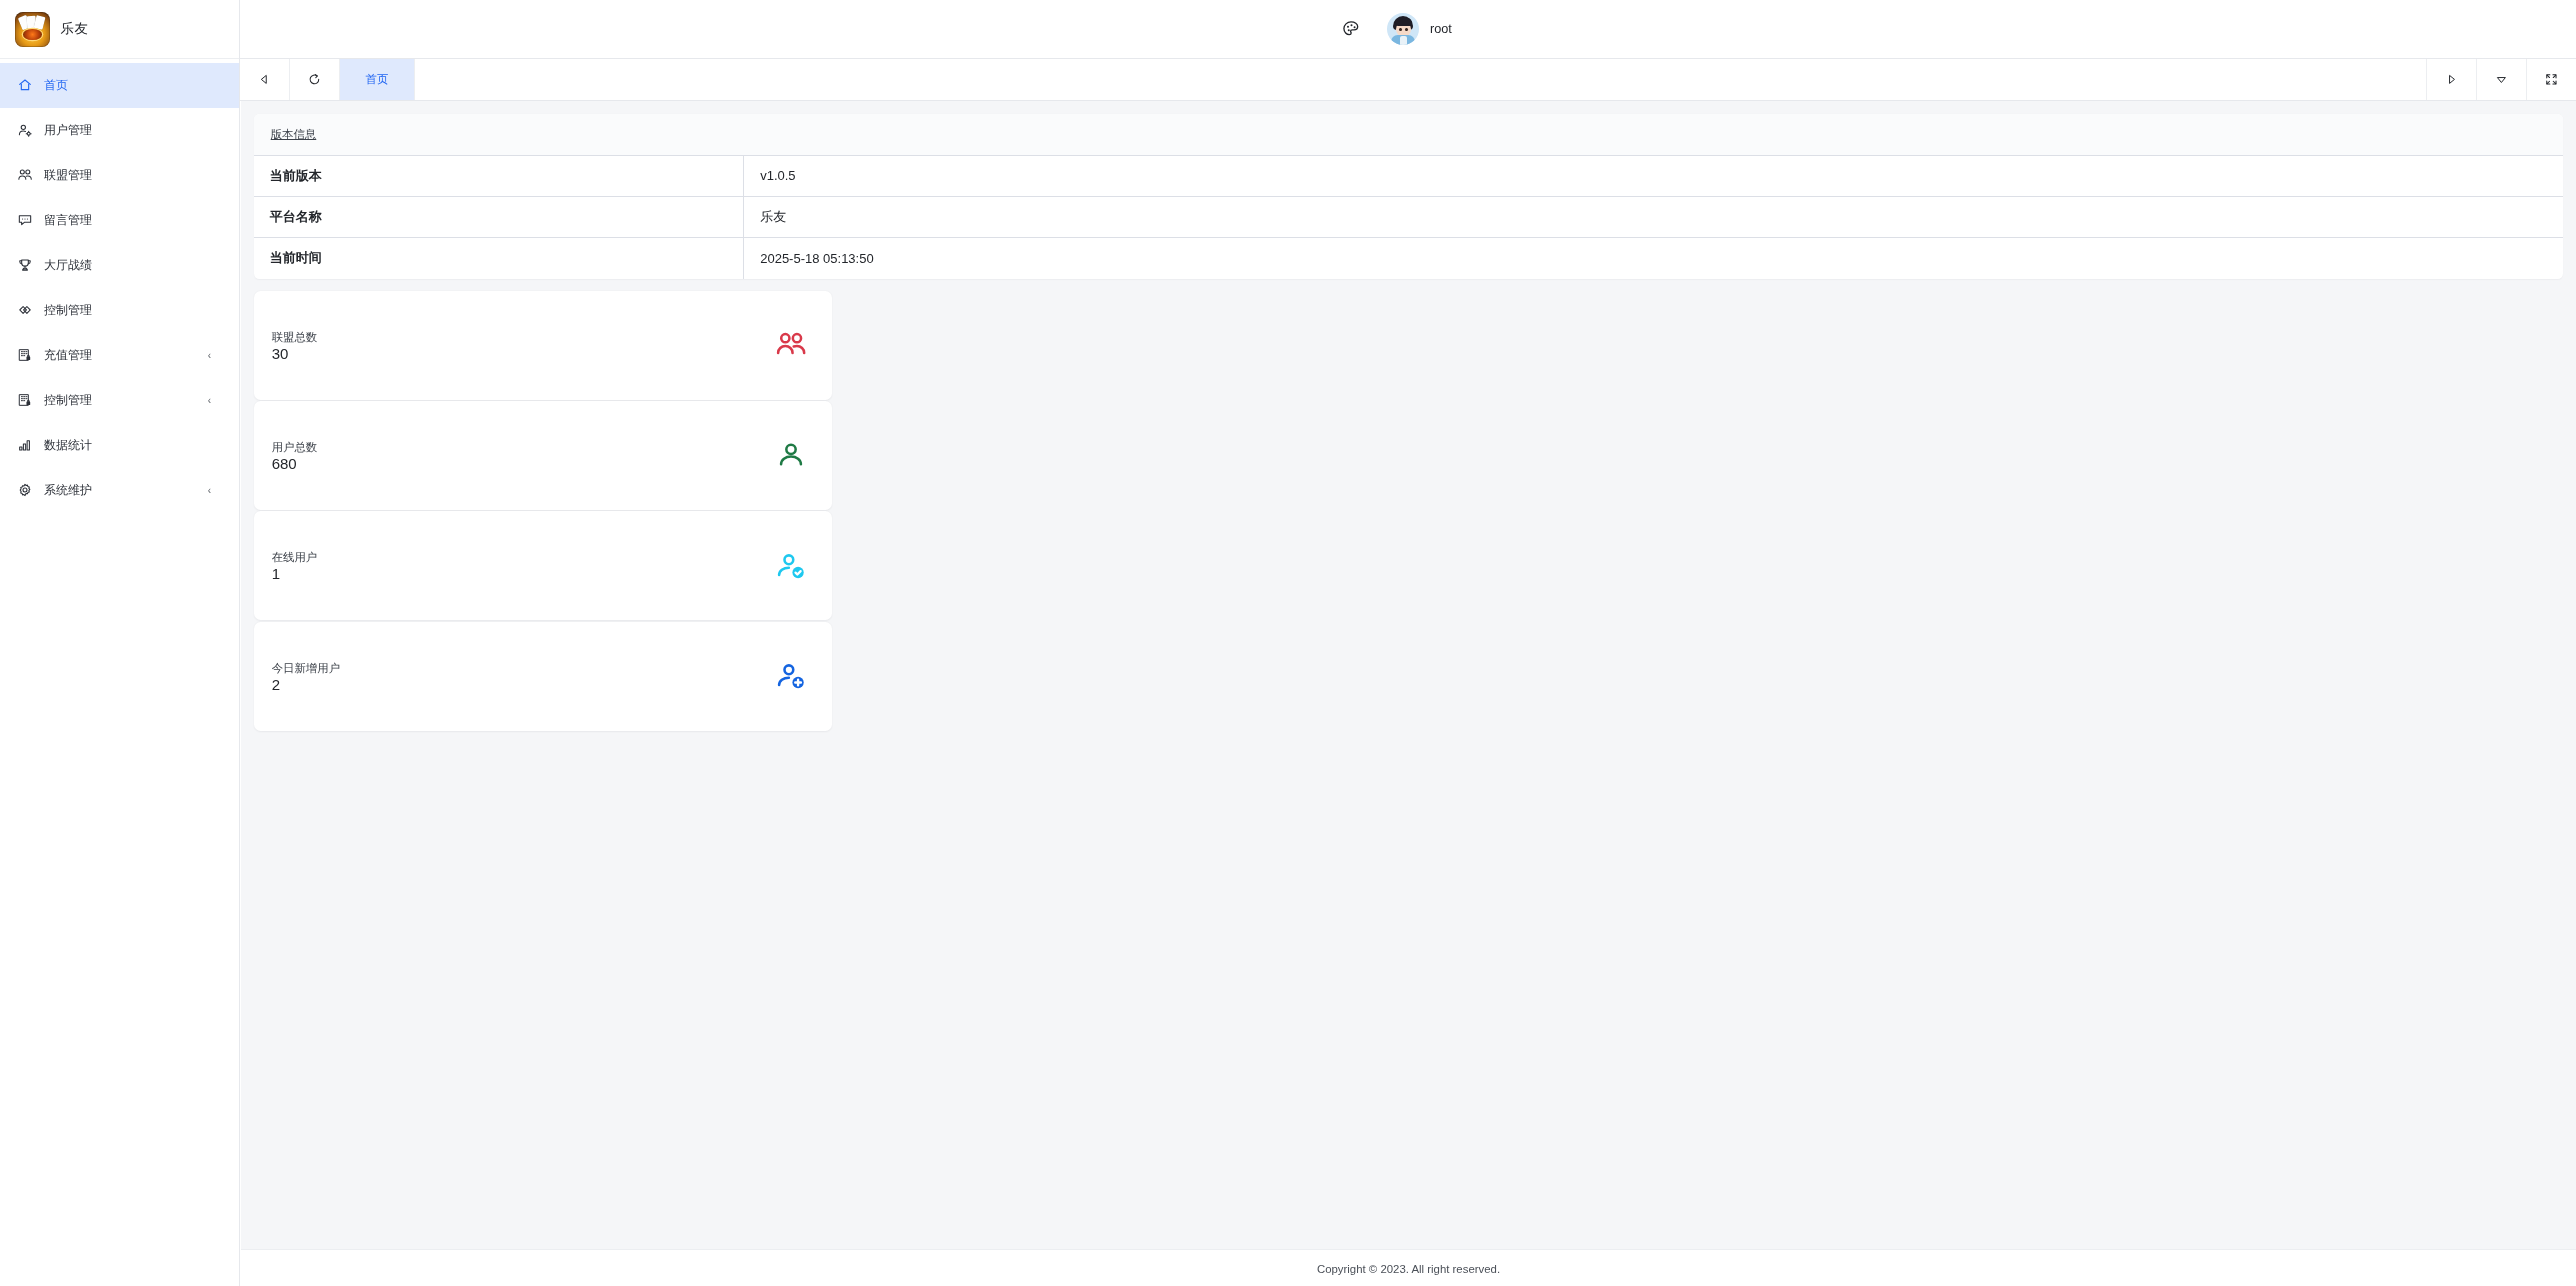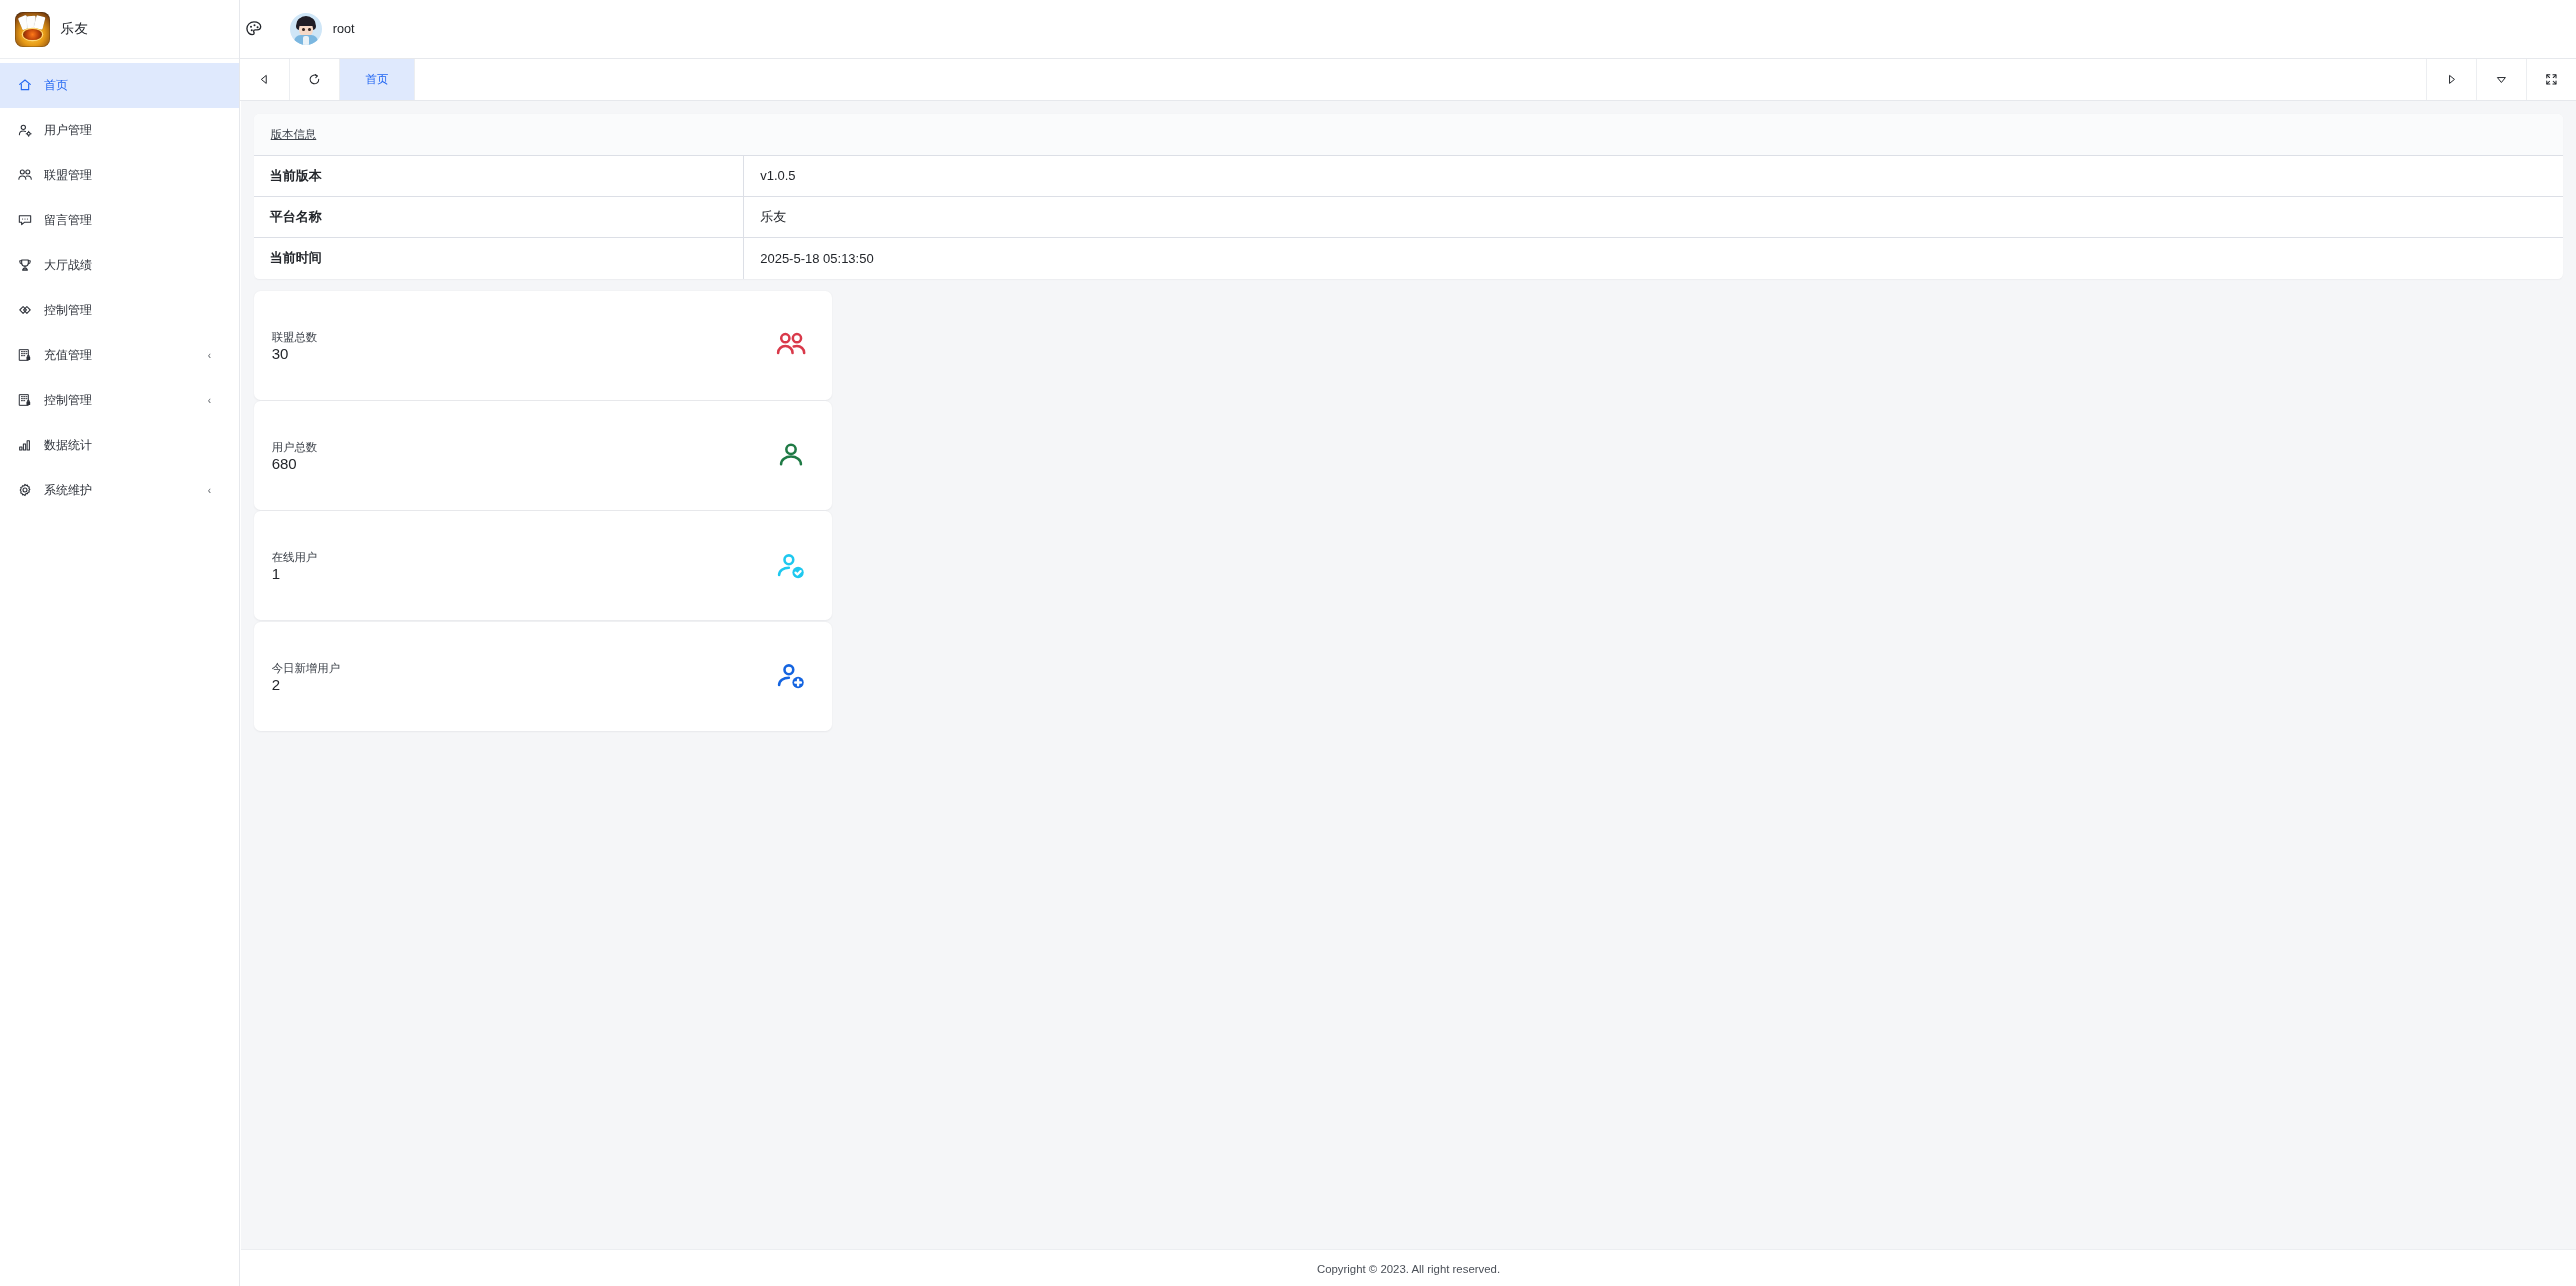--- a/index.html
+++ b/index.html
@@ -63,21 +63,21 @@
   .menu-item.active .mi-icon svg { stroke: #2367f2; }
   .menu-item .chev {
     position: absolute; right: 28px; top: 50%; transform: translateY(-50%);
     font-size: 10px; color: #5b6066; line-height: 1;
   }
 
   
   #header {
     position: absolute; left: 240px; top: 0; width: 2336px; height: 59px;
     background: #ffffff; border-bottom: 0.7px solid #e6e8ec;
-    display: flex; align-items: center; justify-content: flex-start;
+    display: flex; align-items: center; justify-content: center;
   }
   #header-right { display: flex; align-items: center; gap: 23px; padding-right: 27px; }
   .palette-btn { width: 27px; height: 27px; display:flex; align-items:center; justify-content:center; cursor: pointer; }
   .palette-btn svg { width: 20px; height: 20px; }
   .user-box { display: flex; align-items: center; gap: 10.7px; cursor: pointer; }
   .avatar {
     width: 32px; height: 32px; border-radius: 50%;
     background: #cfe6f7; position: relative; overflow: hidden; flex: 0 0 32px;
   }
   .avatar .hair {

